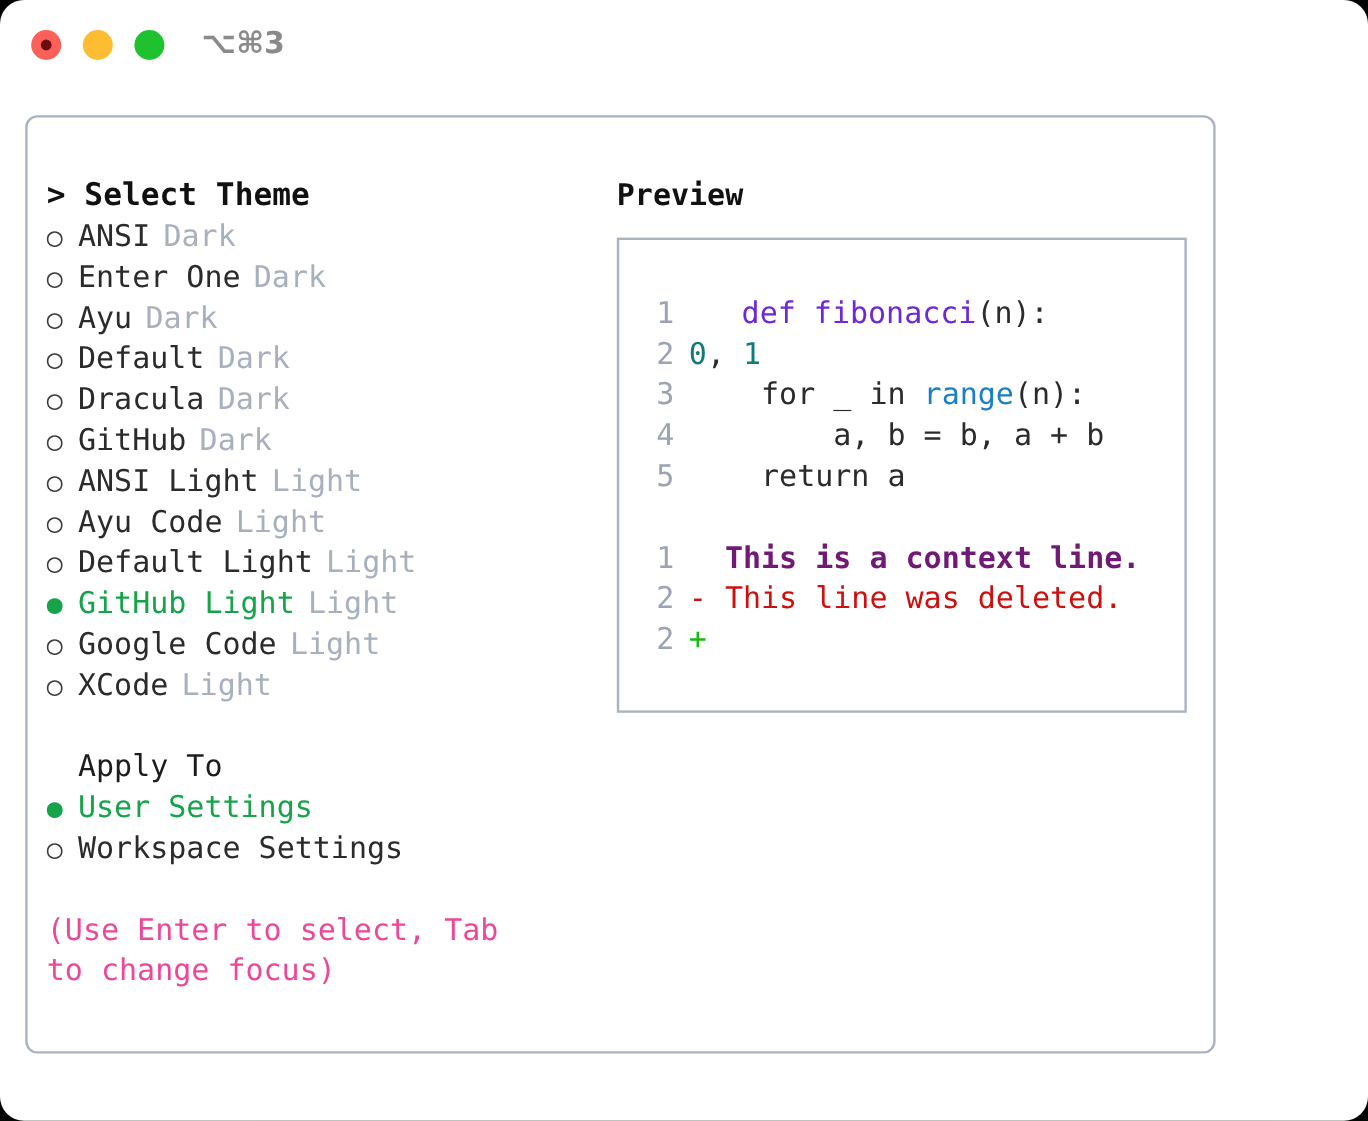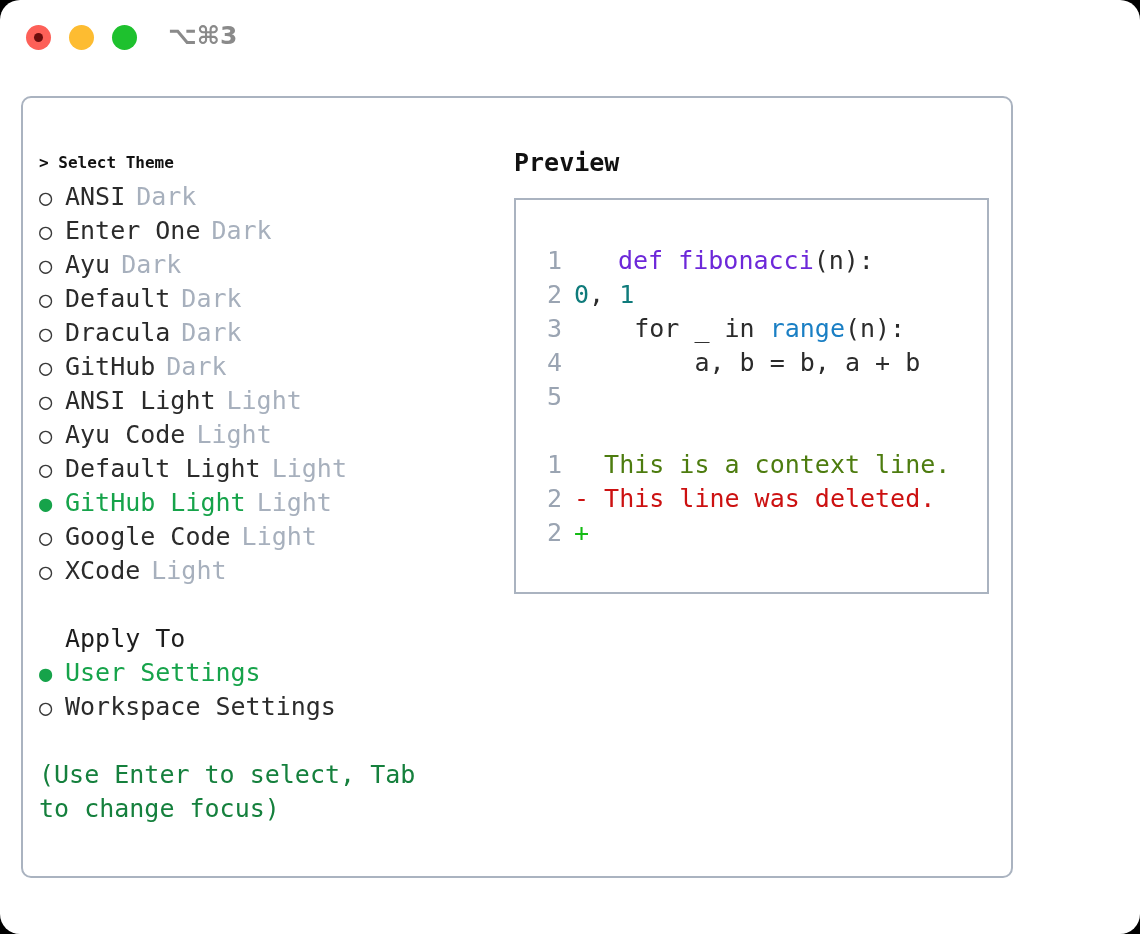--- a/index.html
+++ b/index.html
@@ -86,21 +86,21 @@
 
   
   .left-col {
     position: absolute;
     left: 16px;
     top: 48px;
     width: 440px;
   }
 
   .list-header {
-    font-size: 16px;
+    font-size: 26px;
     font-weight: bold;
     color: #111111;
     line-height: 34px;
     white-space: pre;
     height: 34px;
   }
 
   .row {
     display: flex;
     align-items: baseline;
@@ -130,21 +130,21 @@
     line-height: 34px;
     height: 34px;
     padding-left: 26px;
     white-space: pre;
   }
 
   .hint {
     margin-top: 34px;
     font-size: 25px;
     line-height: 34px;
-    color: #15803d;
+    color: #ec4899;
     width: 410px;
     white-space: pre-wrap;
   }
 
   
   .right-col {
     position: absolute;
     left: 479px;
     top: 48px;
     width: 480px;
@@ -185,21 +185,21 @@
     margin-right: 12px;
   }
   .tok-kw    { color: #6d28d9; margin-left: 44px; }
   .tok-fn    { color: #6d28d9; }
   .tok-plain { color: #2b2b2b; }
   .tok-num   { color: #0f7b7b; }
   .tok-builtin { color: #1a7fc4; }
 
   .blank-line { height: 34px; }
 
-  .diff-ctx { color: #4d7c0f; }
+  .diff-ctx { color: #701a75; font-weight: bold; }
   .diff-del { color: #cc1111; }
   .diff-add { color: #14bb14; }
 </style>
 </head>
 <body>
 
 <div class="window">
 
   <div class="titlebar">
     <div class="lights">
@@ -241,21 +241,21 @@
     </div>
 
     <div class="right-col">
       <div class="preview-title">Preview</div>
       <div class="preview-box">
         <div id="code-block">
             <div class="code-line"><span class="lineno">1</span><span class="tok-kw">def </span><span class="tok-fn">fibonacci</span><span class="tok-plain">(n):</span></div>
             <div class="code-line"><span class="lineno">2</span><span class="tok-num">0</span><span class="tok-plain">, </span><span class="tok-num">1</span></div>
             <div class="code-line"><span class="lineno">3</span><span class="tok-plain">    for _ in </span><span class="tok-builtin">range</span><span class="tok-plain">(n):</span></div>
             <div class="code-line"><span class="lineno">4</span><span class="tok-plain">        a, b = b, a + b</span></div>
-            <div class="code-line"><span class="lineno">5</span></div>
+            <div class="code-line"><span class="lineno">5</span><span class="tok-plain">    return a</span></div>
           </div>
         <div class="blank-line"></div>
         <div id="diff-block">
             <div class="code-line"><span class="lineno">1</span><span class="diff-ctx">  </span><span class="diff-ctx">This is a context line.</span></div>
             <div class="code-line"><span class="lineno">2</span><span class="diff-del">- </span><span class="diff-del">This line was deleted.</span></div>
             <div class="code-line"><span class="lineno">2</span><span class="diff-add">+ </span></div>
           </div>
       </div>
     </div>
 

